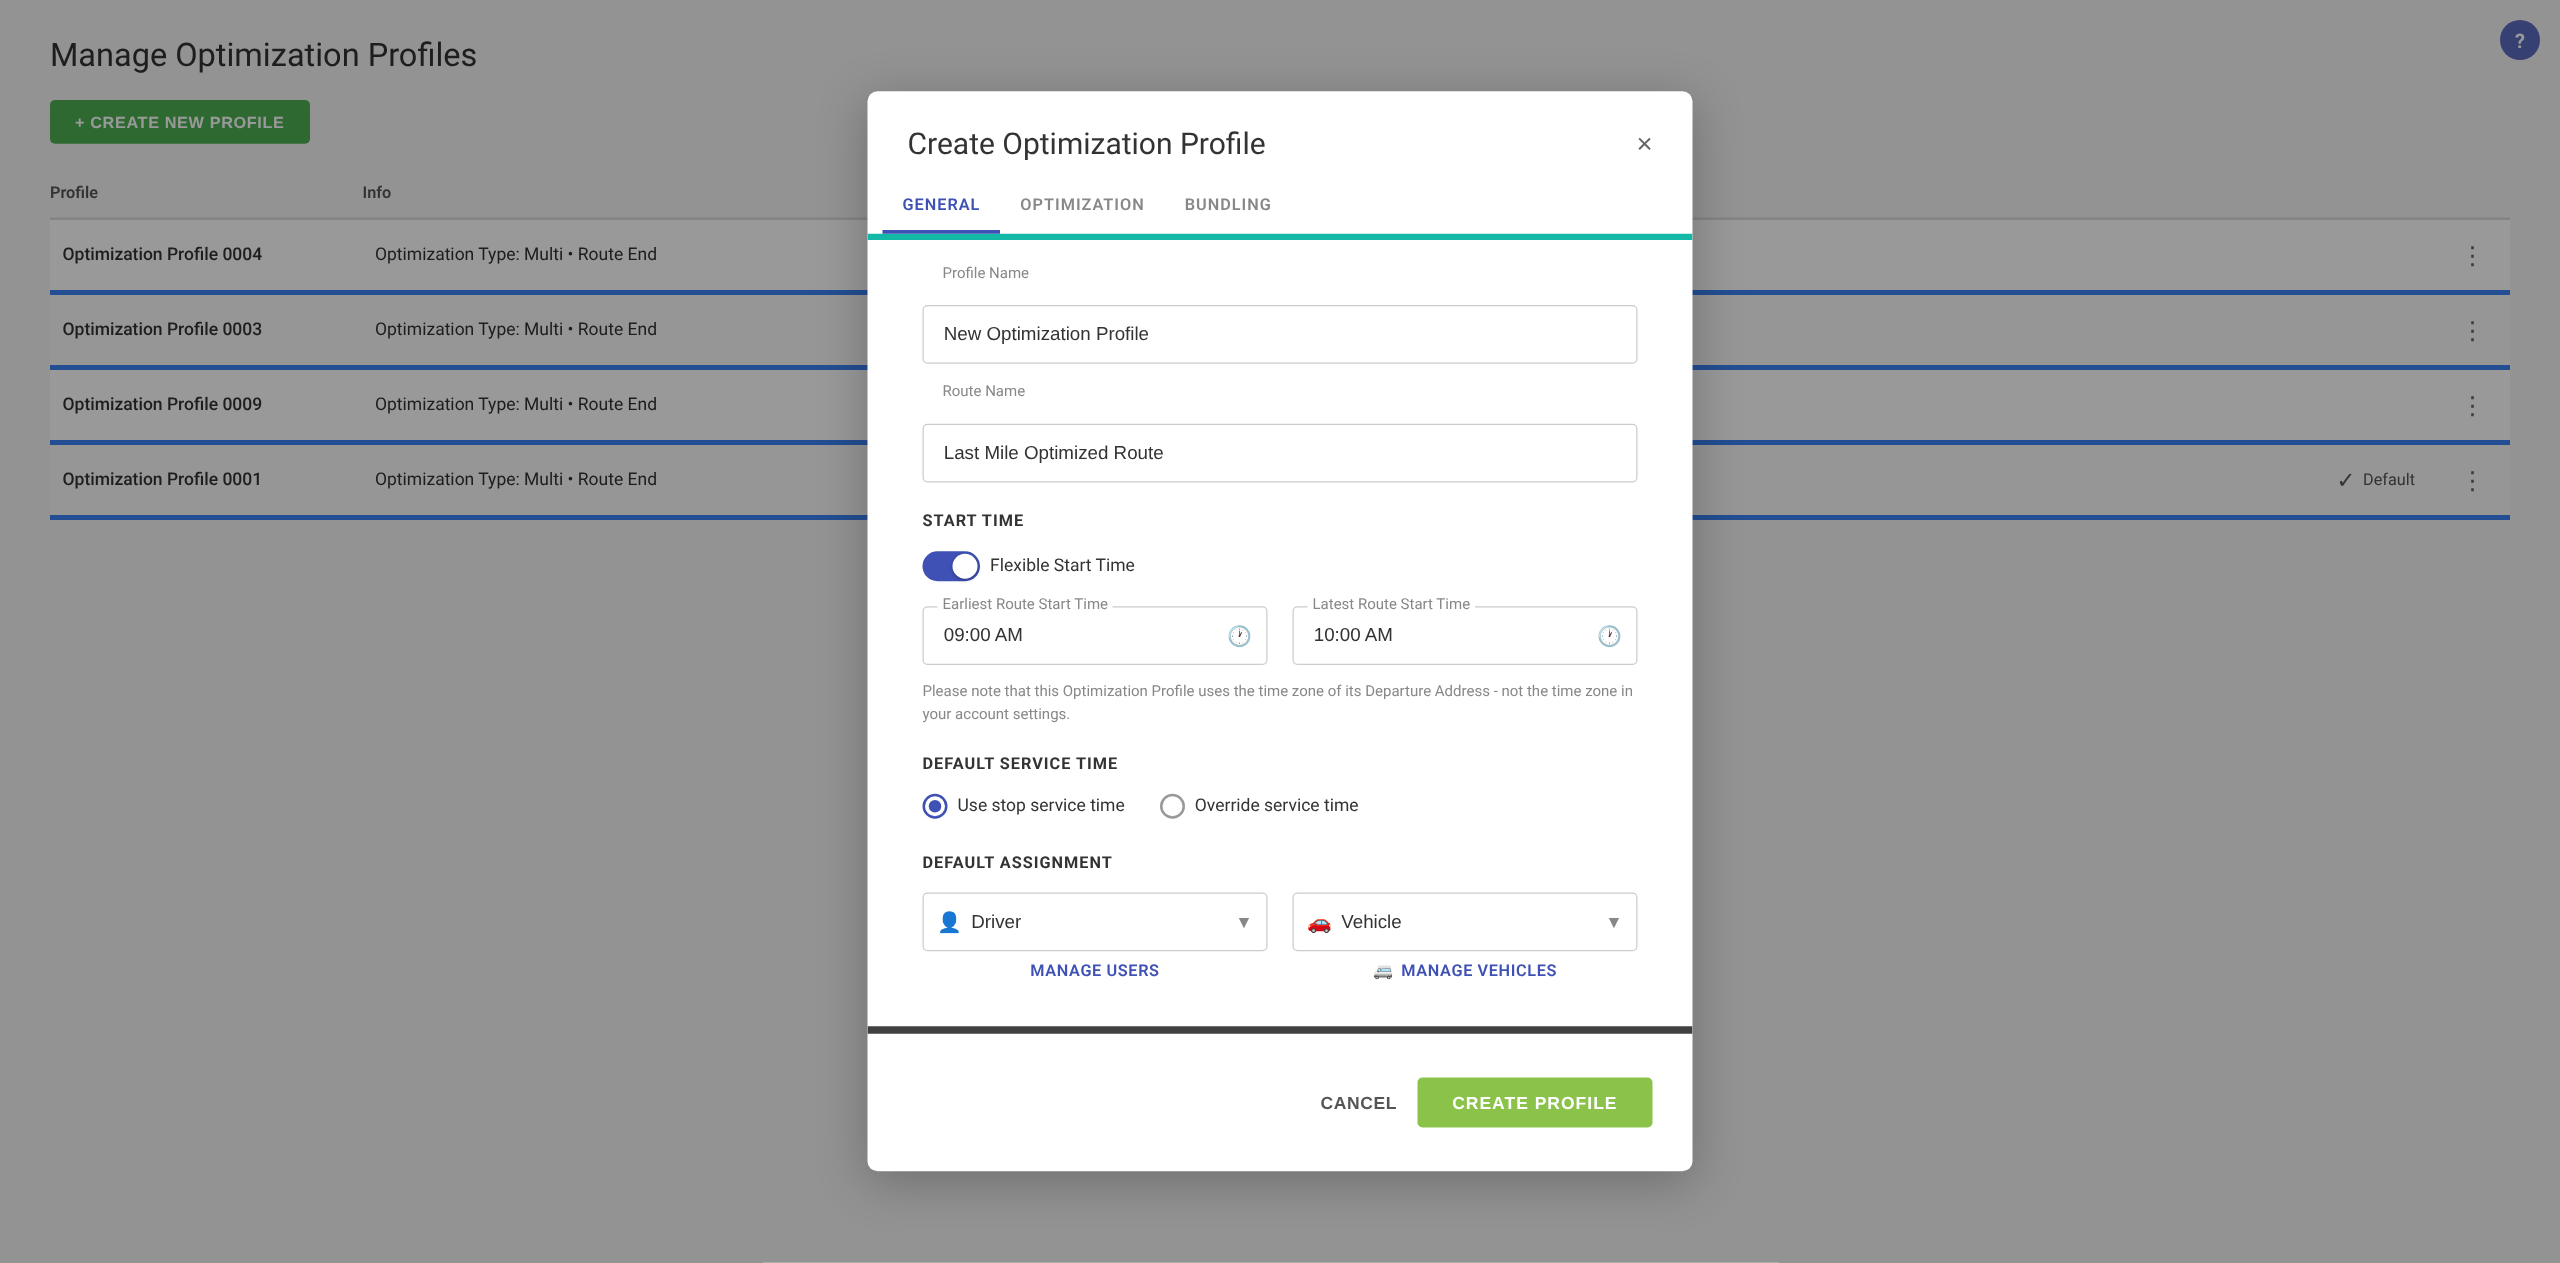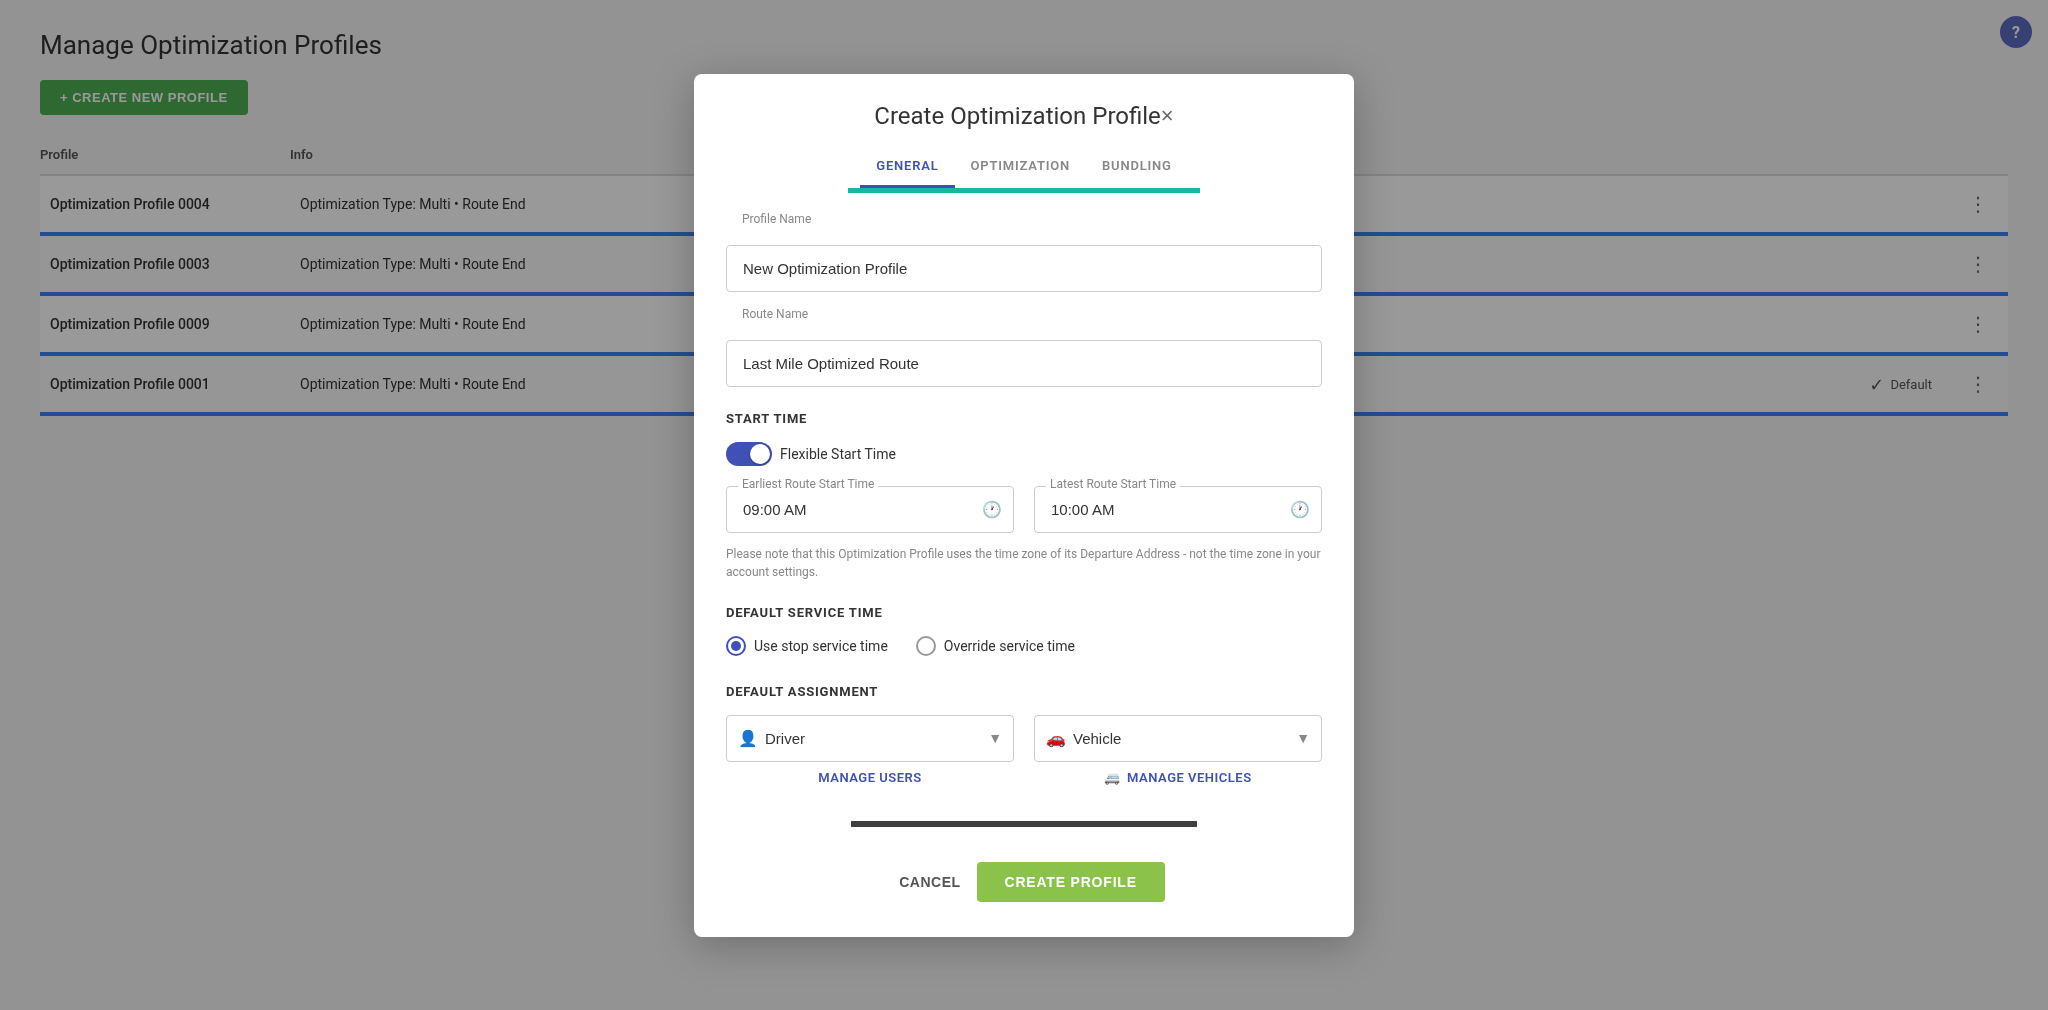--- a/index.html
+++ b/index.html
@@ -130,21 +130,20 @@
     
     .modal {
       background: #fff;
       border-radius: 8px;
       width: 660px;
       max-height: 880px;
       box-shadow: 0 8px 40px rgba(0,0,0,0.25);
       display: flex;
       flex-direction: column;
       overflow: hidden;
-      align-items: center;
     }
 
     .modal-header {
       display: flex;
       align-items: center;
       justify-content: space-between;
       padding: 28px 32px 0;
     }
 
     .modal-title {
@@ -181,21 +180,21 @@
       text-transform: uppercase;
     }
 
     .modal-tab.active {
       color: #3f51b5;
       border-bottom-color: #3f51b5;
     }
 
     
     .modal-body {
-      padding: 28px 32px;
+      padding: 28px 44px;
       overflow-y: auto;
       flex: 1;
     }
 
     
     .field-group {
       position: relative;
       margin-bottom: 24px;
     }
 

